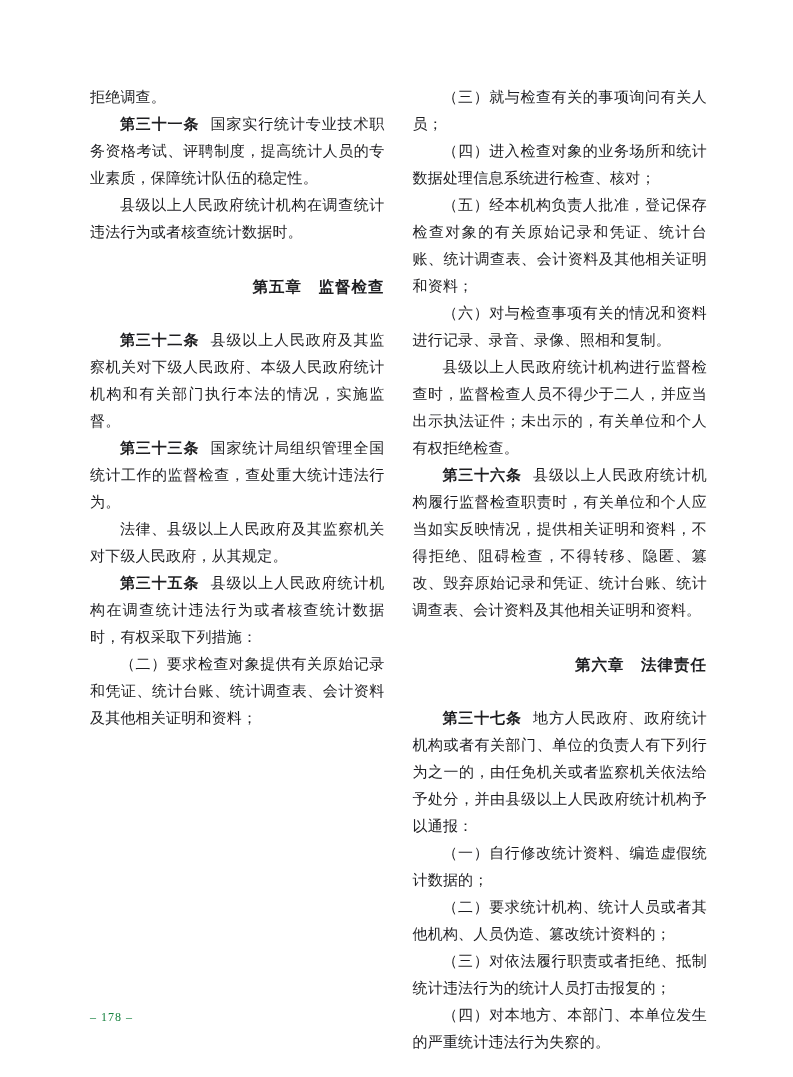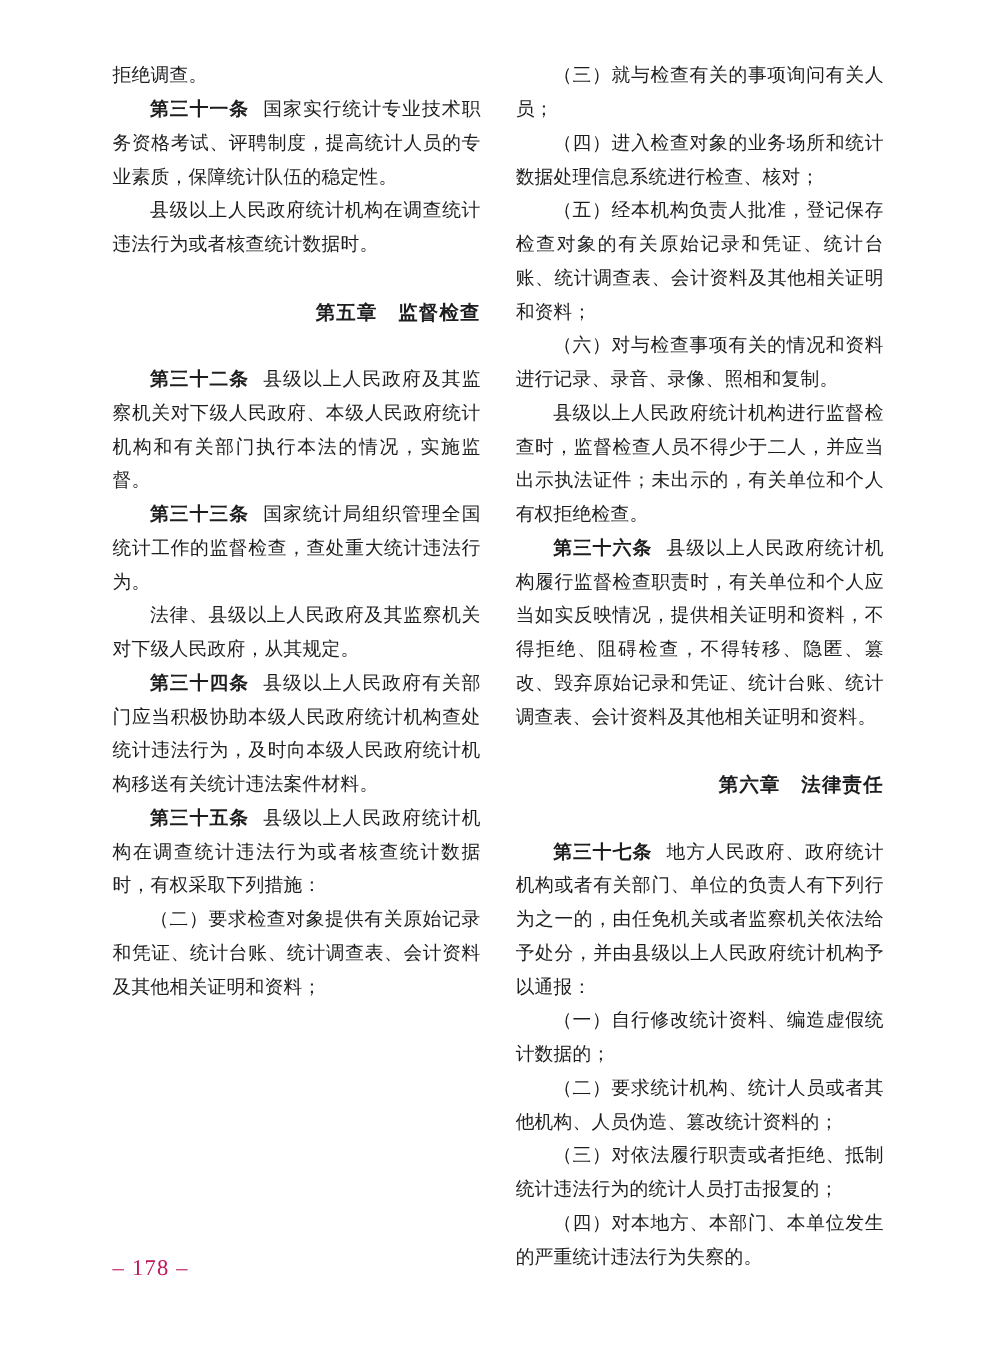--- a/index.html
+++ b/index.html
@@ -11,21 +11,21 @@
     width: 793px;
     height: 1077px;
     font-family: "Liberation Serif", "DejaVu Serif", serif;
   }
   .page {
     position: relative;
     width: 793px;
     height: 1077px;
     background: #ffffff;
     box-sizing: border-box;
-    padding: 48px 86px 60px 90px;
+    padding: 84px 86px 60px 90px;
     color: #1d1d20;
     overflow: hidden;
   }
   .columns {
     display: flex;
     gap: 28px;
   }
   .column {
     flex: 1 1 0;
     min-width: 0;
@@ -50,39 +50,38 @@
     font-weight: 700;
     text-align: right;
     text-indent: 0;
     margin: 27px 0 27px 0;
     letter-spacing: 1px;
   }
   .page-number {
     position: absolute;
     left: 90px;
     bottom: 52px;
-    font-size: 18px;
-    color: #be185d;
+    font-size: 12px;
+    color: #15803d;
     letter-spacing: 1px;
   }
 </style>
 </head>
 <body>
 
 <div class="page">
   <div class="columns">
     <div class="column" id="col-left">
         <p class="para cont">拒绝调查。</p>
         <p class="para"><b class="article-lead">第三十一条</b>国家实行统计专业技术职务资格考试、评聘制度，提高统计人员的专业素质，保障统计队伍的稳定性。</p>
         <p class="para">县级以上人民政府统计机构在调查统计违法行为或者核查统计数据时。</p>
         <h2 class="chapter-heading">第五章　监督检查</h2>
         <p class="para"><b class="article-lead">第三十二条</b>县级以上人民政府及其监察机关对下级人民政府、本级人民政府统计机构和有关部门执行本法的情况，实施监督。</p>
         <p class="para"><b class="article-lead">第三十三条</b>国家统计局组织管理全国统计工作的监督检查，查处重大统计违法行为。</p>
         <p class="para">法律、县级以上人民政府及其监察机关对下级人民政府，从其规定。</p>
-        <p class="para"><b class="article-lead">第三十四条</b>县级以上人民政府有关部门应当积极协助本级人民政府统计机构查处统计违法行为，及时向本级人民政府统计机构移送有关统计违法案件材料。</p>
         <p class="para"><b class="article-lead">第三十五条</b>县级以上人民政府统计机构在调查统计违法行为或者核查统计数据时，有权采取下列措施：</p>
         <p class="para">（二）要求检查对象提供有关原始记录和凭证、统计台账、统计调查表、会计资料及其他相关证明和资料；</p>
       </div>
     <div class="column" id="col-right">
         <p class="para">（三）就与检查有关的事项询问有关人员；</p>
         <p class="para">（四）进入检查对象的业务场所和统计数据处理信息系统进行检查、核对；</p>
         <p class="para">（五）经本机构负责人批准，登记保存检查对象的有关原始记录和凭证、统计台账、统计调查表、会计资料及其他相关证明和资料；</p>
         <p class="para">（六）对与检查事项有关的情况和资料进行记录、录音、录像、照相和复制。</p>
         <p class="para">县级以上人民政府统计机构进行监督检查时，监督检查人员不得少于二人，并应当出示执法证件；未出示的，有关单位和个人有权拒绝检查。</p>
         <p class="para"><b class="article-lead">第三十六条</b>县级以上人民政府统计机构履行监督检查职责时，有关单位和个人应当如实反映情况，提供相关证明和资料，不得拒绝、阻碍检查，不得转移、隐匿、篡改、毁弃原始记录和凭证、统计台账、统计调查表、会计资料及其他相关证明和资料。</p>

